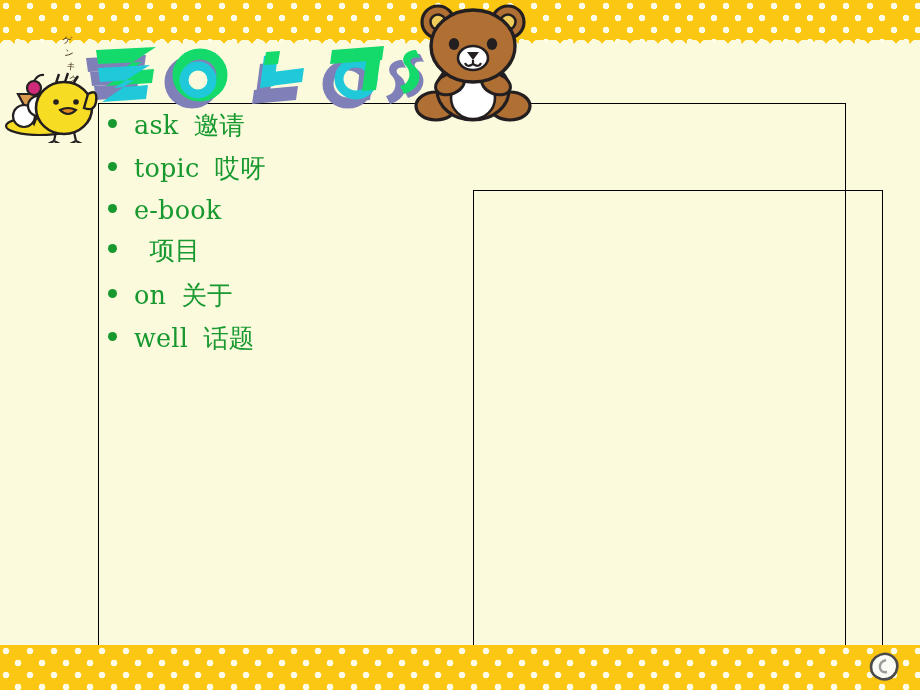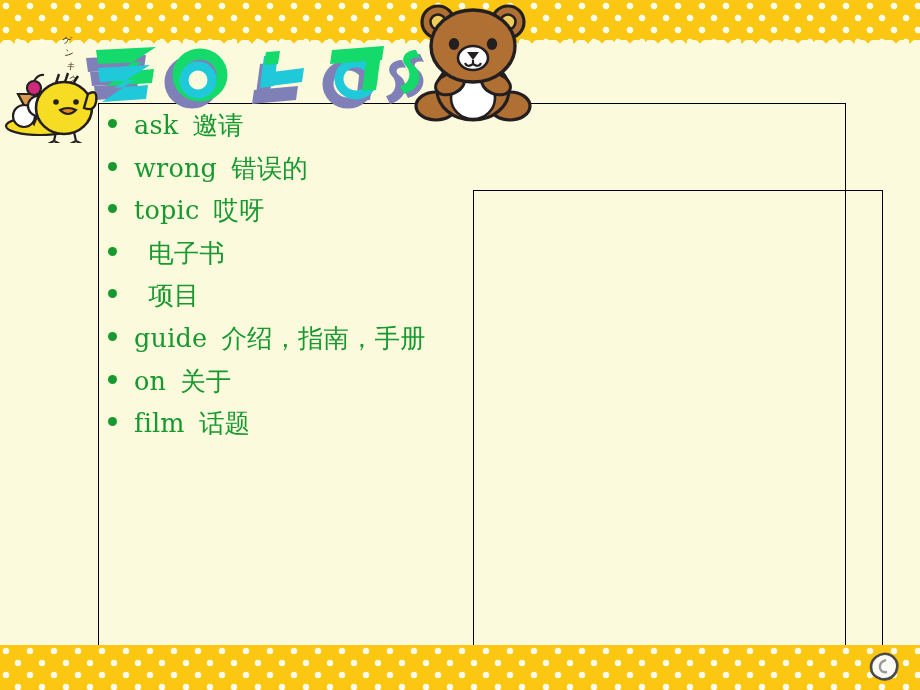--- a/index.html
+++ b/index.html
@@ -136,21 +136,21 @@
     margin-right: 17px;
     position: relative;
     top: -6px;
   }
   .vocab-term {
     font-family: "DejaVu Serif", serif;
     letter-spacing: 0.2px;
     text-align: right;
   }
   .vocab-gloss {
-    font-family: Liberation Sans, sans-serif;
+    font-family: Liberation Mono, monospace;
     margin-left: 1ch;
   }
 
   
   #pebble-sticker {
     position: absolute;
     left: 869px;
     top: 651px;
     width: 31px;
     height: 30px;
@@ -278,49 +278,39 @@
   </div>
 
   <ul id="vocab-list">
     <li class="vocab-item">
       <span class="vocab-bullet"></span>
       <span class="vocab-term">ask</span>
       <span class="vocab-gloss">邀请</span>
     </li>
     <li class="vocab-item">
       <span class="vocab-bullet"></span>
-      <span class="vocab-term">wrong</span>
-      <span class="vocab-gloss">错误的</span>
-    </li>
-    <li class="vocab-item">
-      <span class="vocab-bullet"></span>
       <span class="vocab-term">topic</span>
       <span class="vocab-gloss">哎呀</span>
     </li>
     <li class="vocab-item">
       <span class="vocab-bullet"></span>
-      <span class="vocab-gloss">电子书</span>
+      <span class="vocab-term">e-book</span>
     </li>
     <li class="vocab-item">
       <span class="vocab-bullet"></span>
       <span class="vocab-gloss">项目</span>
-    </li>
-    <li class="vocab-item">
-      <span class="vocab-bullet"></span>
-      <span class="vocab-term">guide</span>
-      <span class="vocab-gloss">介绍，指南，手册</span>
     </li>
     <li class="vocab-item">
       <span class="vocab-bullet"></span>
       <span class="vocab-term">on</span>
       <span class="vocab-gloss">关于</span>
     </li>
     <li class="vocab-item">
       <span class="vocab-bullet"></span>
-      <span class="vocab-term">film</span>
+      <span class="vocab-term">well</span>
       <span class="vocab-gloss">话题</span>
     </li>
   </ul>
 
   <div id="pebble-sticker">
     <svg viewBox="0 0 31 30" width="31" height="30" aria-hidden="true">
       <path d="M7 6 Q15 0 23 5 Q31 11 27 21 Q22 30 12 28 Q2 25 2 16 Q2 10 7 6 Z" fill="#fbfbf6" stroke="#4b4b4b" stroke-width="2.6"></path>
       <path d="M17 9 Q10 11 11 17 Q12 22 18 21" fill="none" stroke="#9a9a9a" stroke-width="2.4"></path>
     </svg>
   </div>

